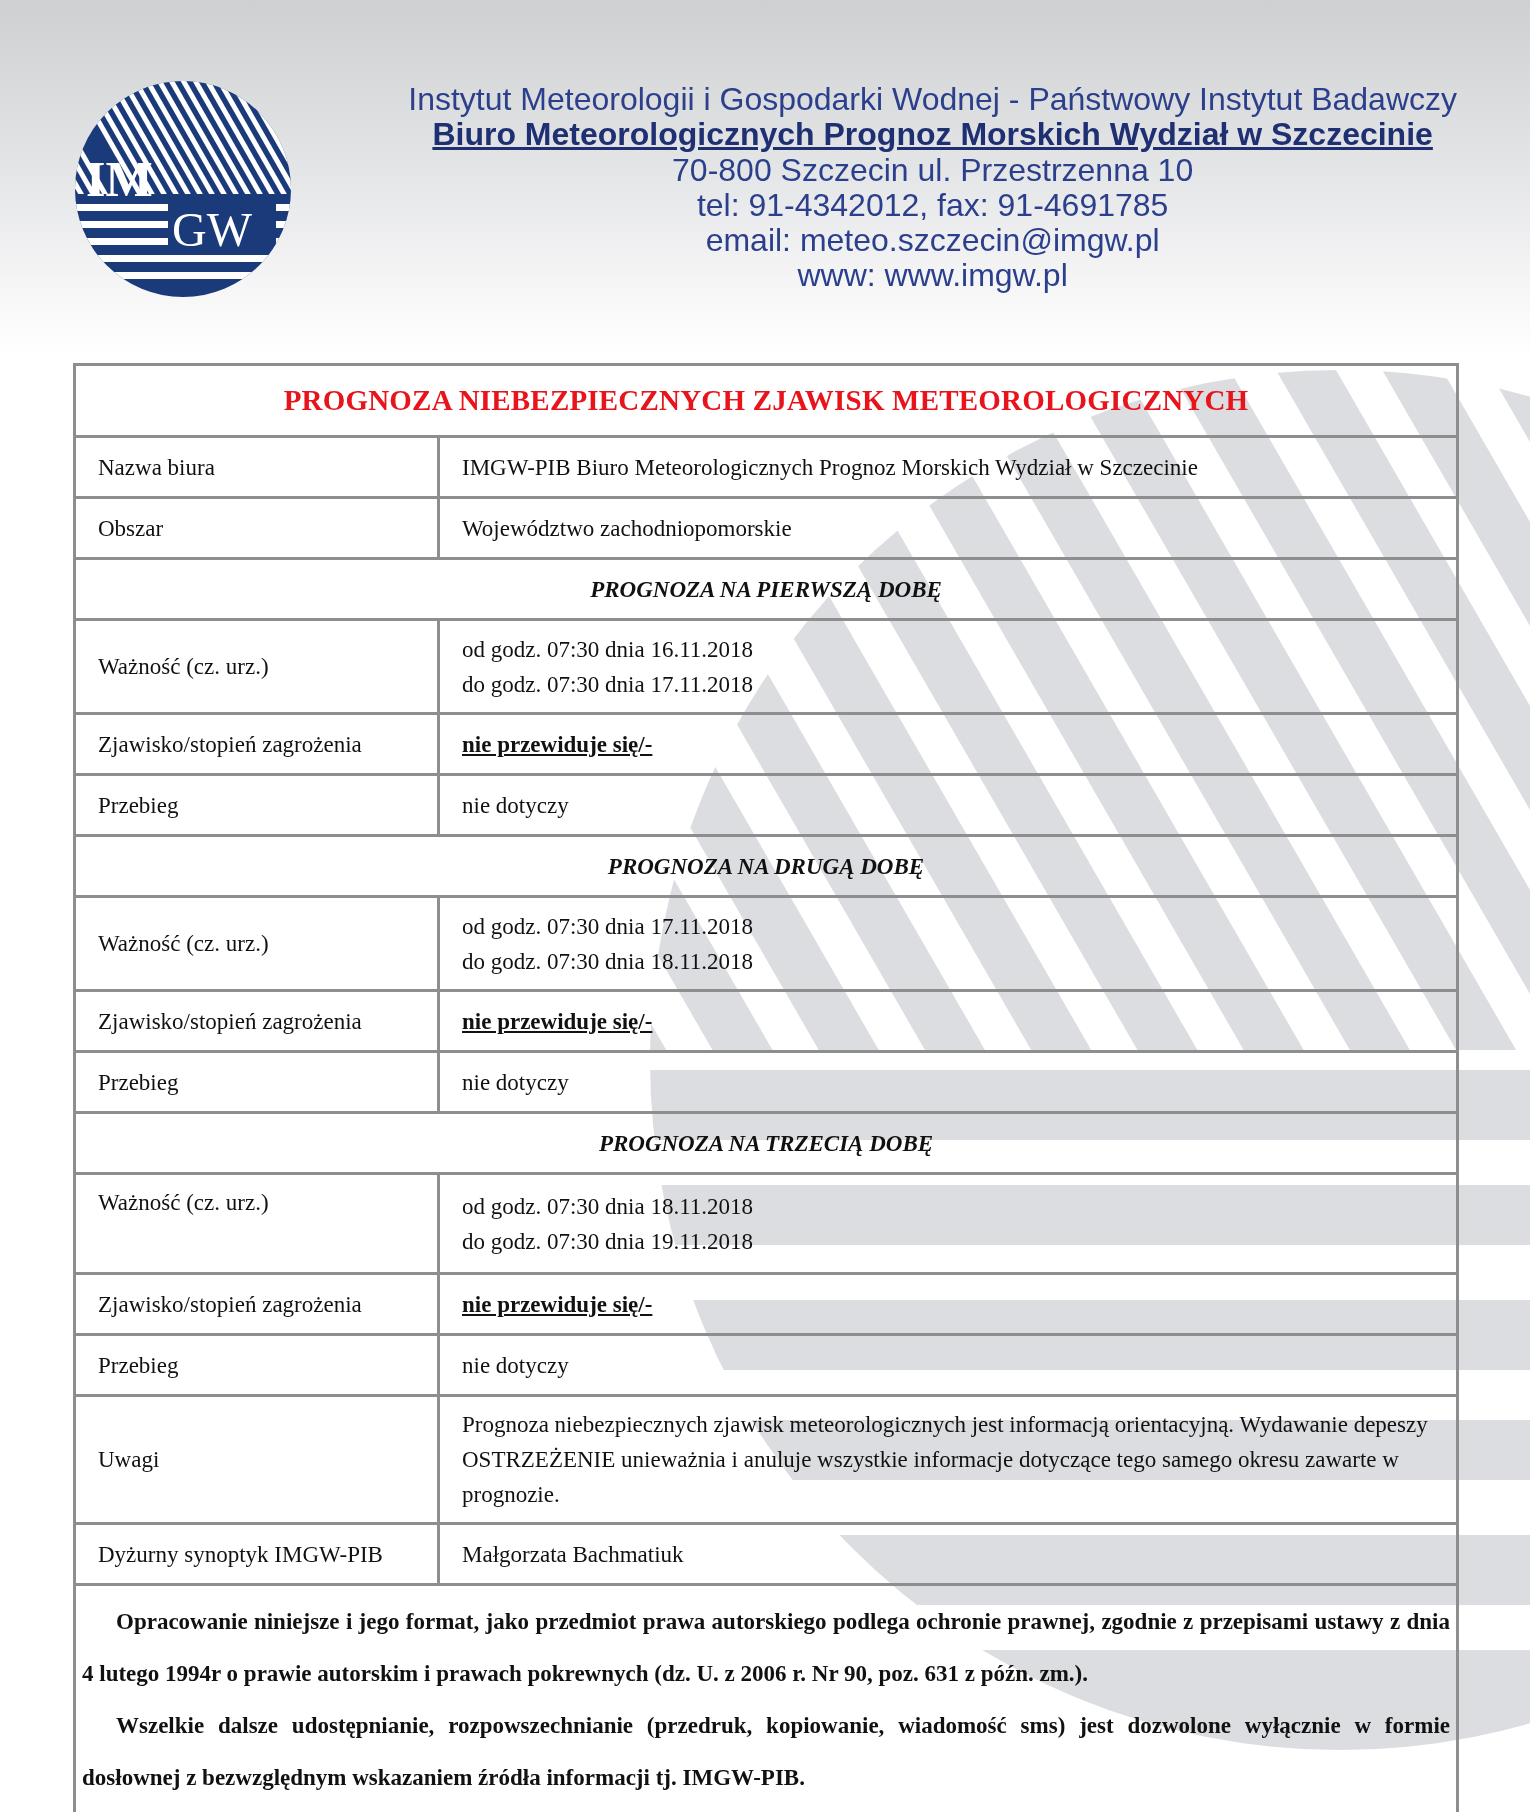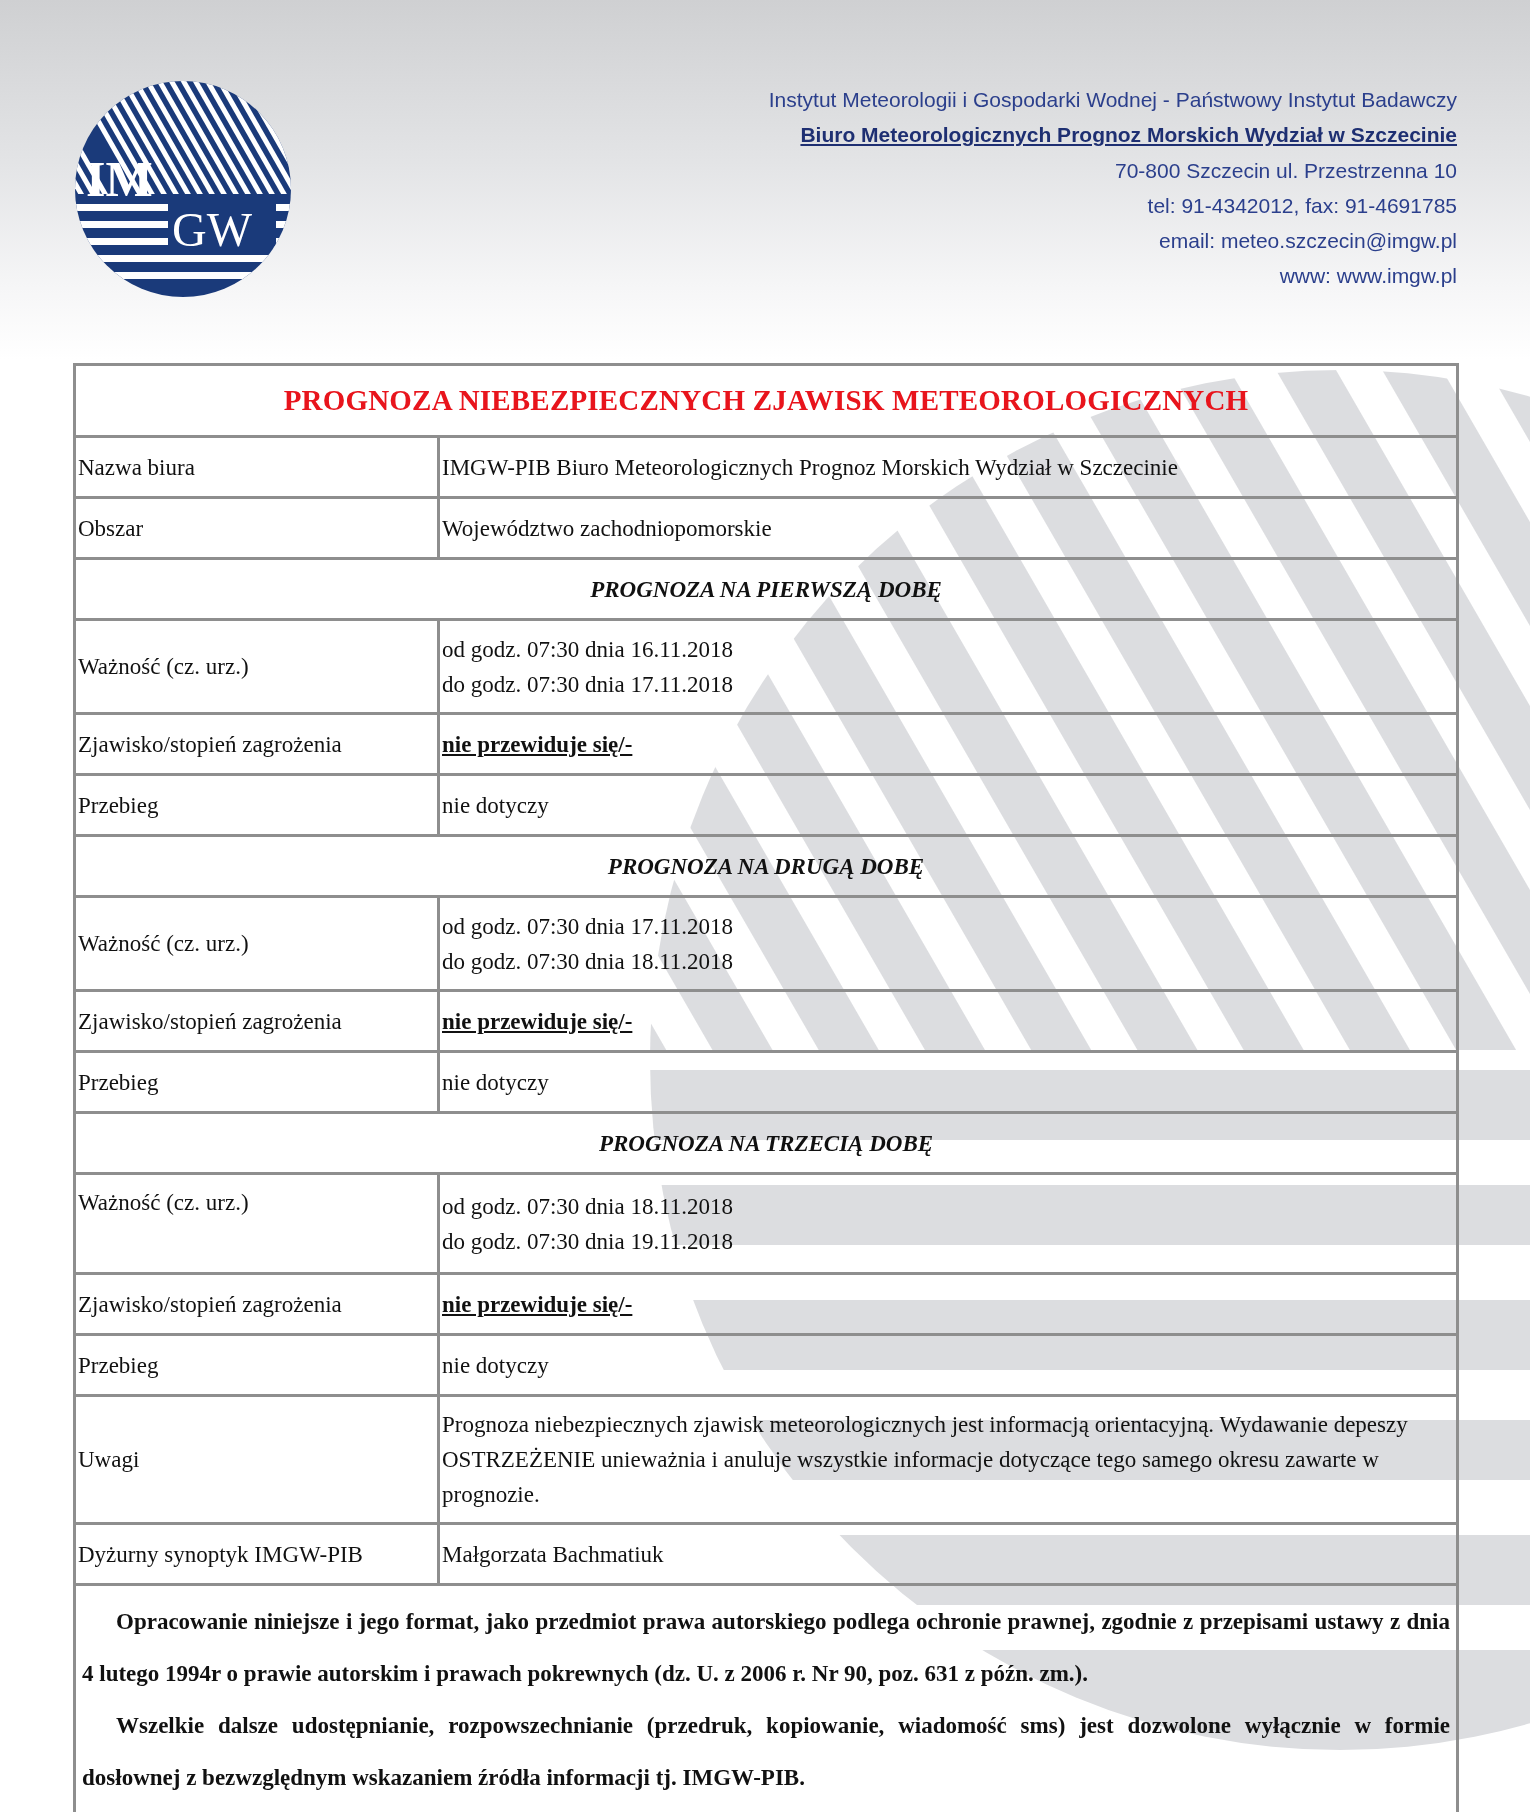--- a/index.html
+++ b/index.html
@@ -9,35 +9,35 @@
     font-family: "Liberation Serif", serif;
     color: #111;
   }
   .header-bg {
     position: absolute; left: 0; top: 0; width: 1530px; height: 360px;
     background: linear-gradient(to bottom, #cfd0d2 0%, #e3e4e6 45%, #f6f6f7 80%, #ffffff 100%);
   }
   .watermark { position: absolute; left: 0; top: 0; width: 1530px; height: 1812px; }
   .logo { position: absolute; left: 72px; top: 78px; width: 222px; height: 222px; }
   .contact {
-    position: absolute; right: 73px; top: 82px; text-align: right;
-    font-family: "Liberation Sans", sans-serif; font-size: 21px; line-height: 35.3px;
+    position: absolute; right: 73px; top: 82px; text-align: center;
+    font-family: "Liberation Sans", sans-serif; font-size: 32px; line-height: 35.3px;
     color: #2b3f8c;
   }
   .contact .bold { font-weight: bold; color: #1e2f72; }
   .contact div { white-space: nowrap; }
 
   table.doc {
     position: absolute; left: 73px; top: 363px; width: 1386px;
     border-collapse: collapse; table-layout: fixed;
     font-size: 23px; line-height: 35px;
   }
   table.doc td {
     border: 3px solid #8e8e8e;
-    padding: 4px 2px;
+    padding: 4px 22px;
     vertical-align: middle;
     background: transparent;
   }
   table.doc col.c1 { width: 364px; }
   .title-cell {
     text-align: center; color: #e8141c; font-weight: bold; font-size: 29px;
     height: 61px; letter-spacing: 0.2px;
   }
   .label { font-weight: normal; }
   .bold { font-weight: bold; text-decoration: underline; }

